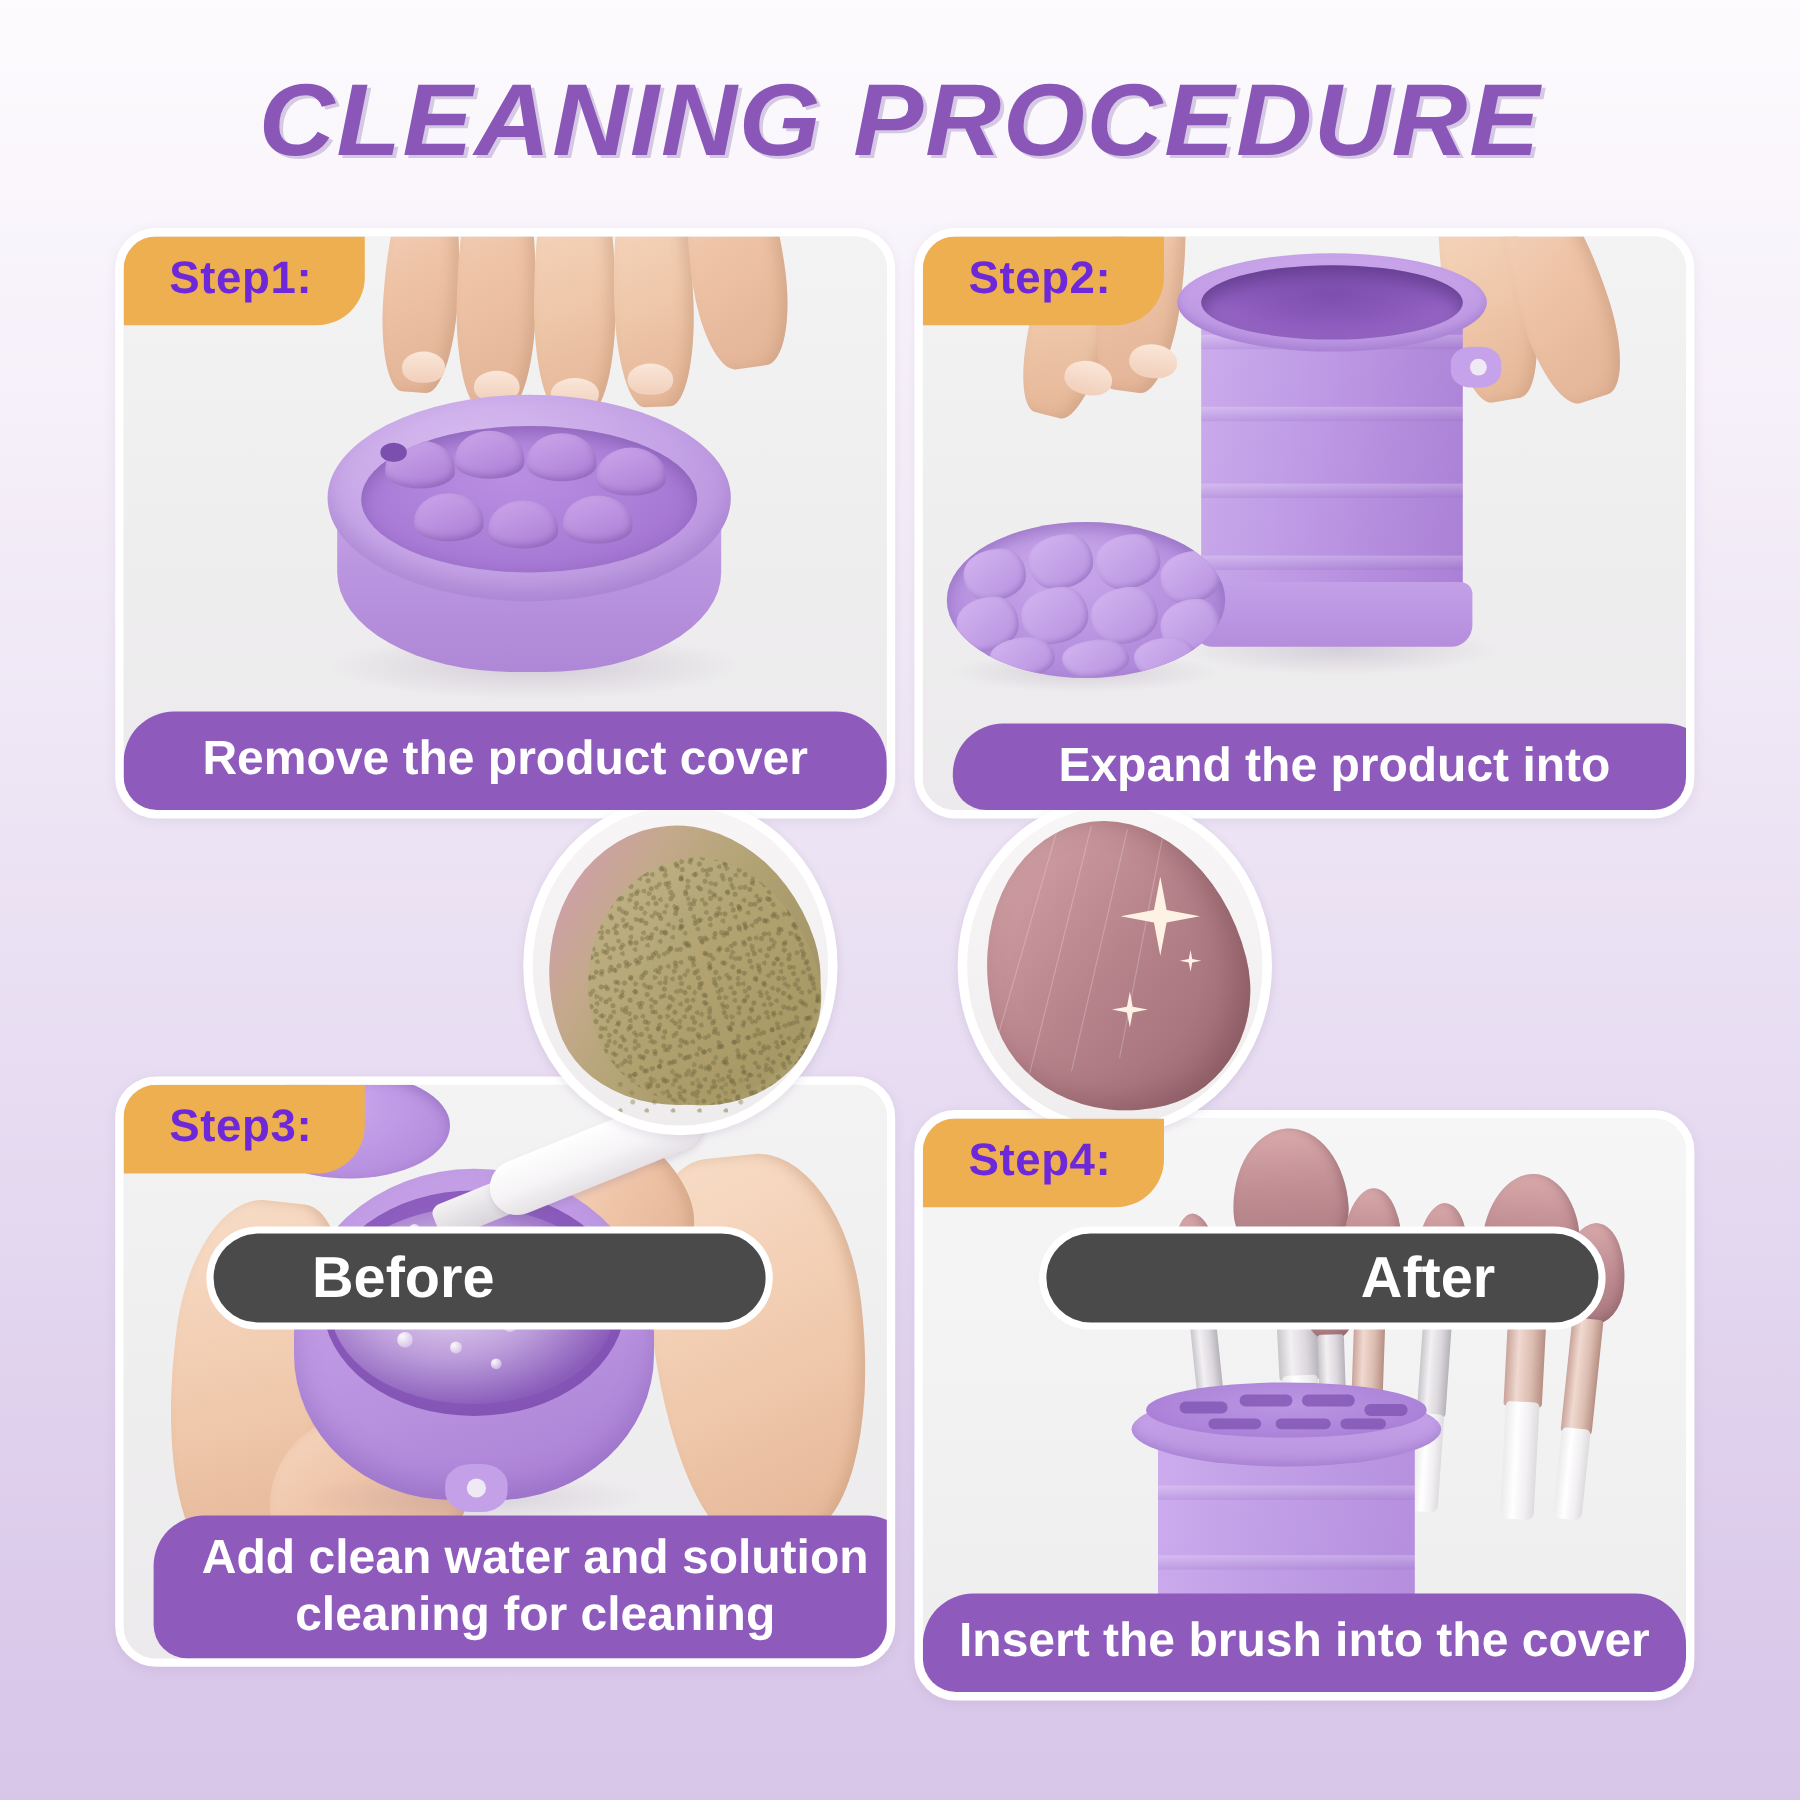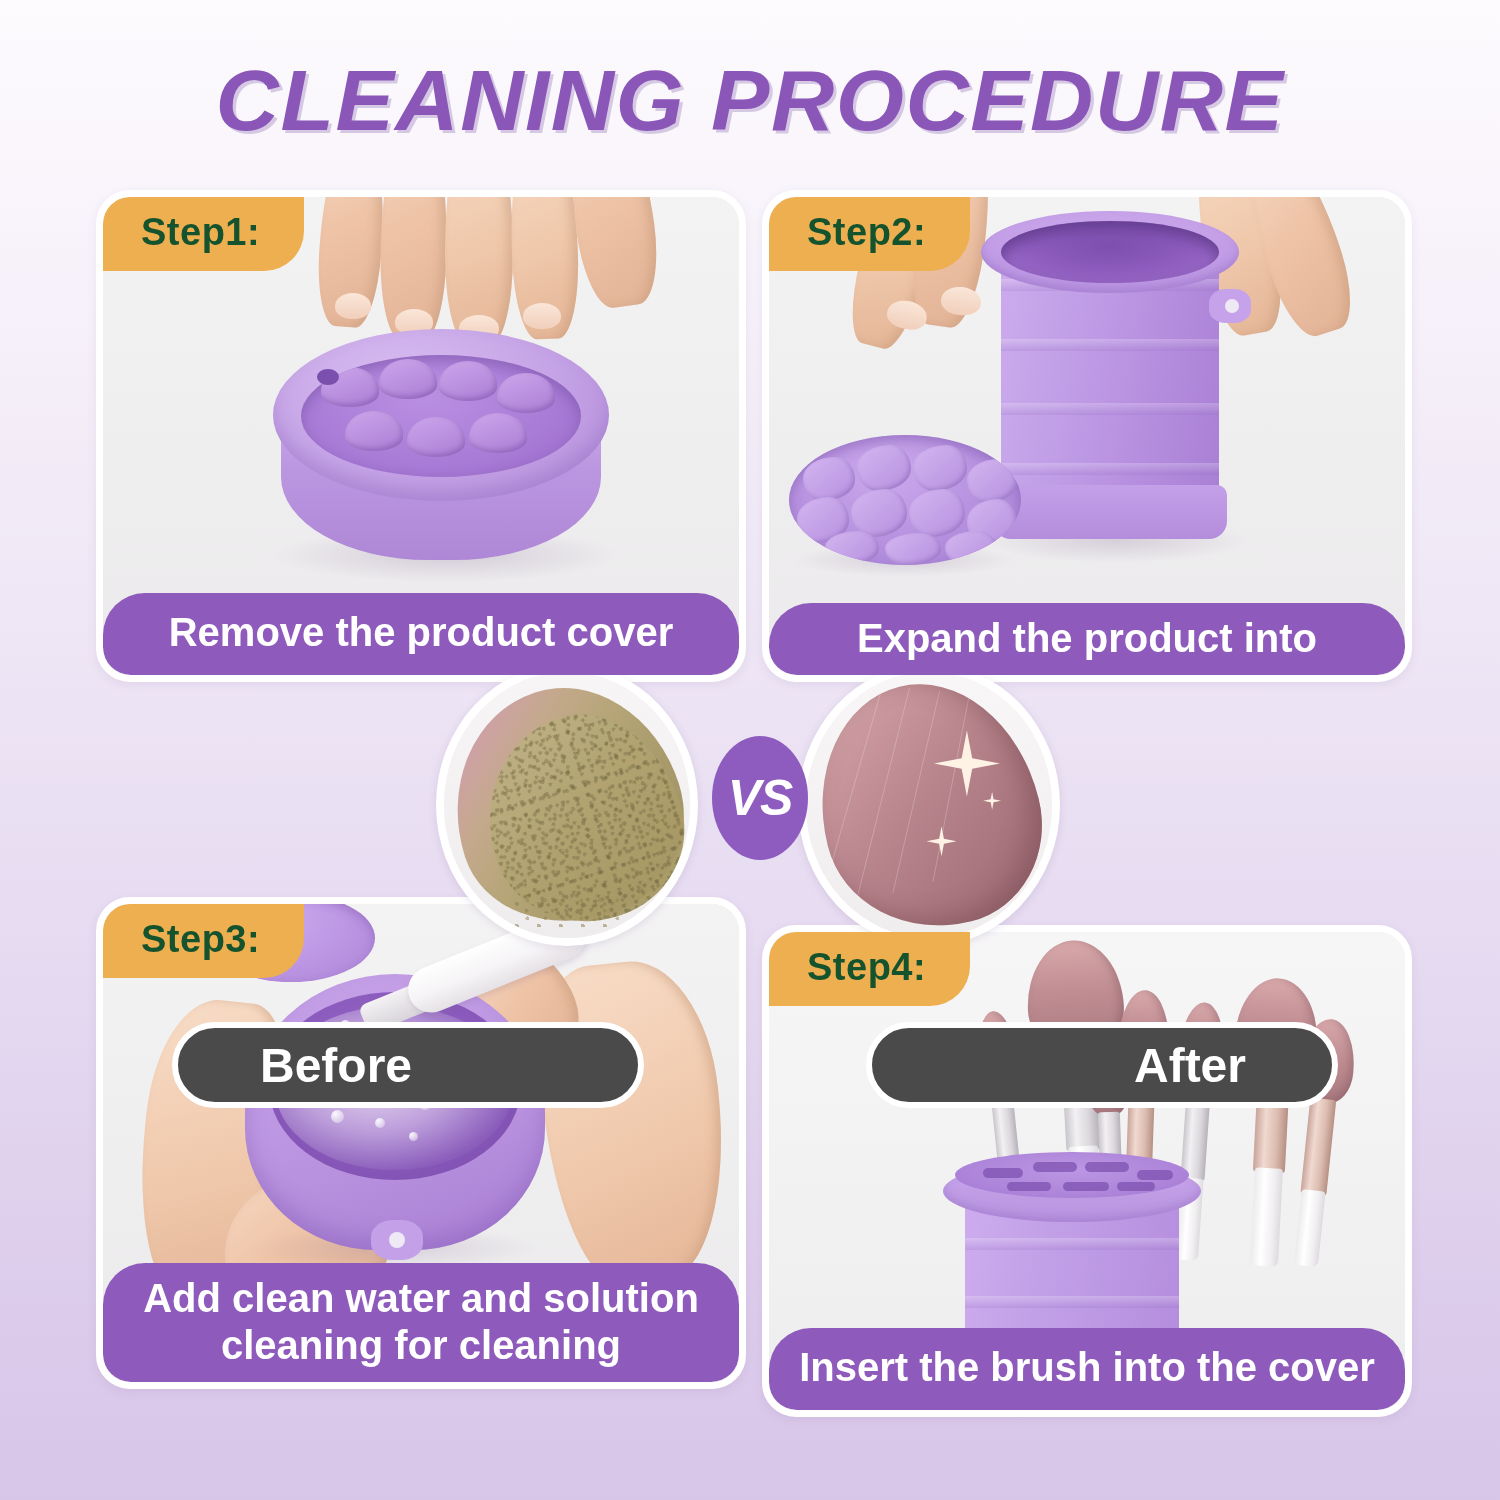--- a/index.html
+++ b/index.html
@@ -59,21 +59,21 @@
     background:#f1f0f1;
     overflow:hidden;
   }
 
   
   .step-badge {
     position:absolute;
     left:0; top:0;
     z-index:6;
     background:#eeaf50;
-    color:#14532d;
+    color:#6d28d9;
     font-size:38px;
     font-weight:bold;
     padding:15px 44px 17px 38px;
     border-radius:26px 0 40px 0;
     letter-spacing:.5px;
     line-height:1.1;
   }
 
   
   .caption {
@@ -82,21 +82,21 @@
     z-index:6;
     background:#8e5bbd;
     color:#ffffff;
     font-size:40px;
     font-weight:bold;
     text-align:center;
     line-height:1.16;
     padding:16px 24px 20px;
     border-radius:42px 42px 28px 28px;
   }
-  .caption.two-line { padding:12px 24px 14px; }
+  .caption.two-line { padding:12px 24px 14px;margin-left:25px; }
 
   .vs-pill {
     position:absolute;
     top:1022px;
     height:86px;
     background:#4b4a4b;
     border:6px solid #ffffff;
     border-radius:43px;
     display:flex;
     align-items:center;
@@ -460,23 +460,20 @@
     <div id="brush-clean-core"></div>
     <div class="hairline" style="left:30%;top:8%;height:74%;transform:rotate(16deg);"></div>
     <div class="hairline" style="left:42%;top:6%;height:80%;transform:rotate(14deg);"></div>
     <div class="hairline" style="left:54%;top:7%;height:78%;transform:rotate(13deg);"></div>
     <div class="hairline" style="left:66%;top:10%;height:70%;transform:rotate(11deg);"></div>
     <div class="sparkle" style="left:52%;top:22%;width:66px;height:66px;"></div>
     <div class="sparkle" style="left:49%;top:58%;width:30px;height:30px;"></div>
     <div class="sparkle" style="left:72%;top:45%;width:18px;height:18px;"></div>
   </div>
 
-  <div id="vs-badge">
-    <span>VS</span>
-  </div>
 
   <div class="card" id="card-step3">
     <div class="photo">
       <div class="tabletop"></div>
 
       <div id="s3-lid-corner"></div>
 
       <div class="finger skin2" style="left:40px;top:96px;width:136px;height:300px;border-radius:46% 30% 34% 40%/40% 30% 60% 56%;transform:rotate(6deg);"></div>
       <div class="finger skin" style="left:120px;top:272px;width:168px;height:130px;border-radius:48% 52% 40% 60%/60% 50% 50% 40%;transform:rotate(-8deg);"></div>
 

